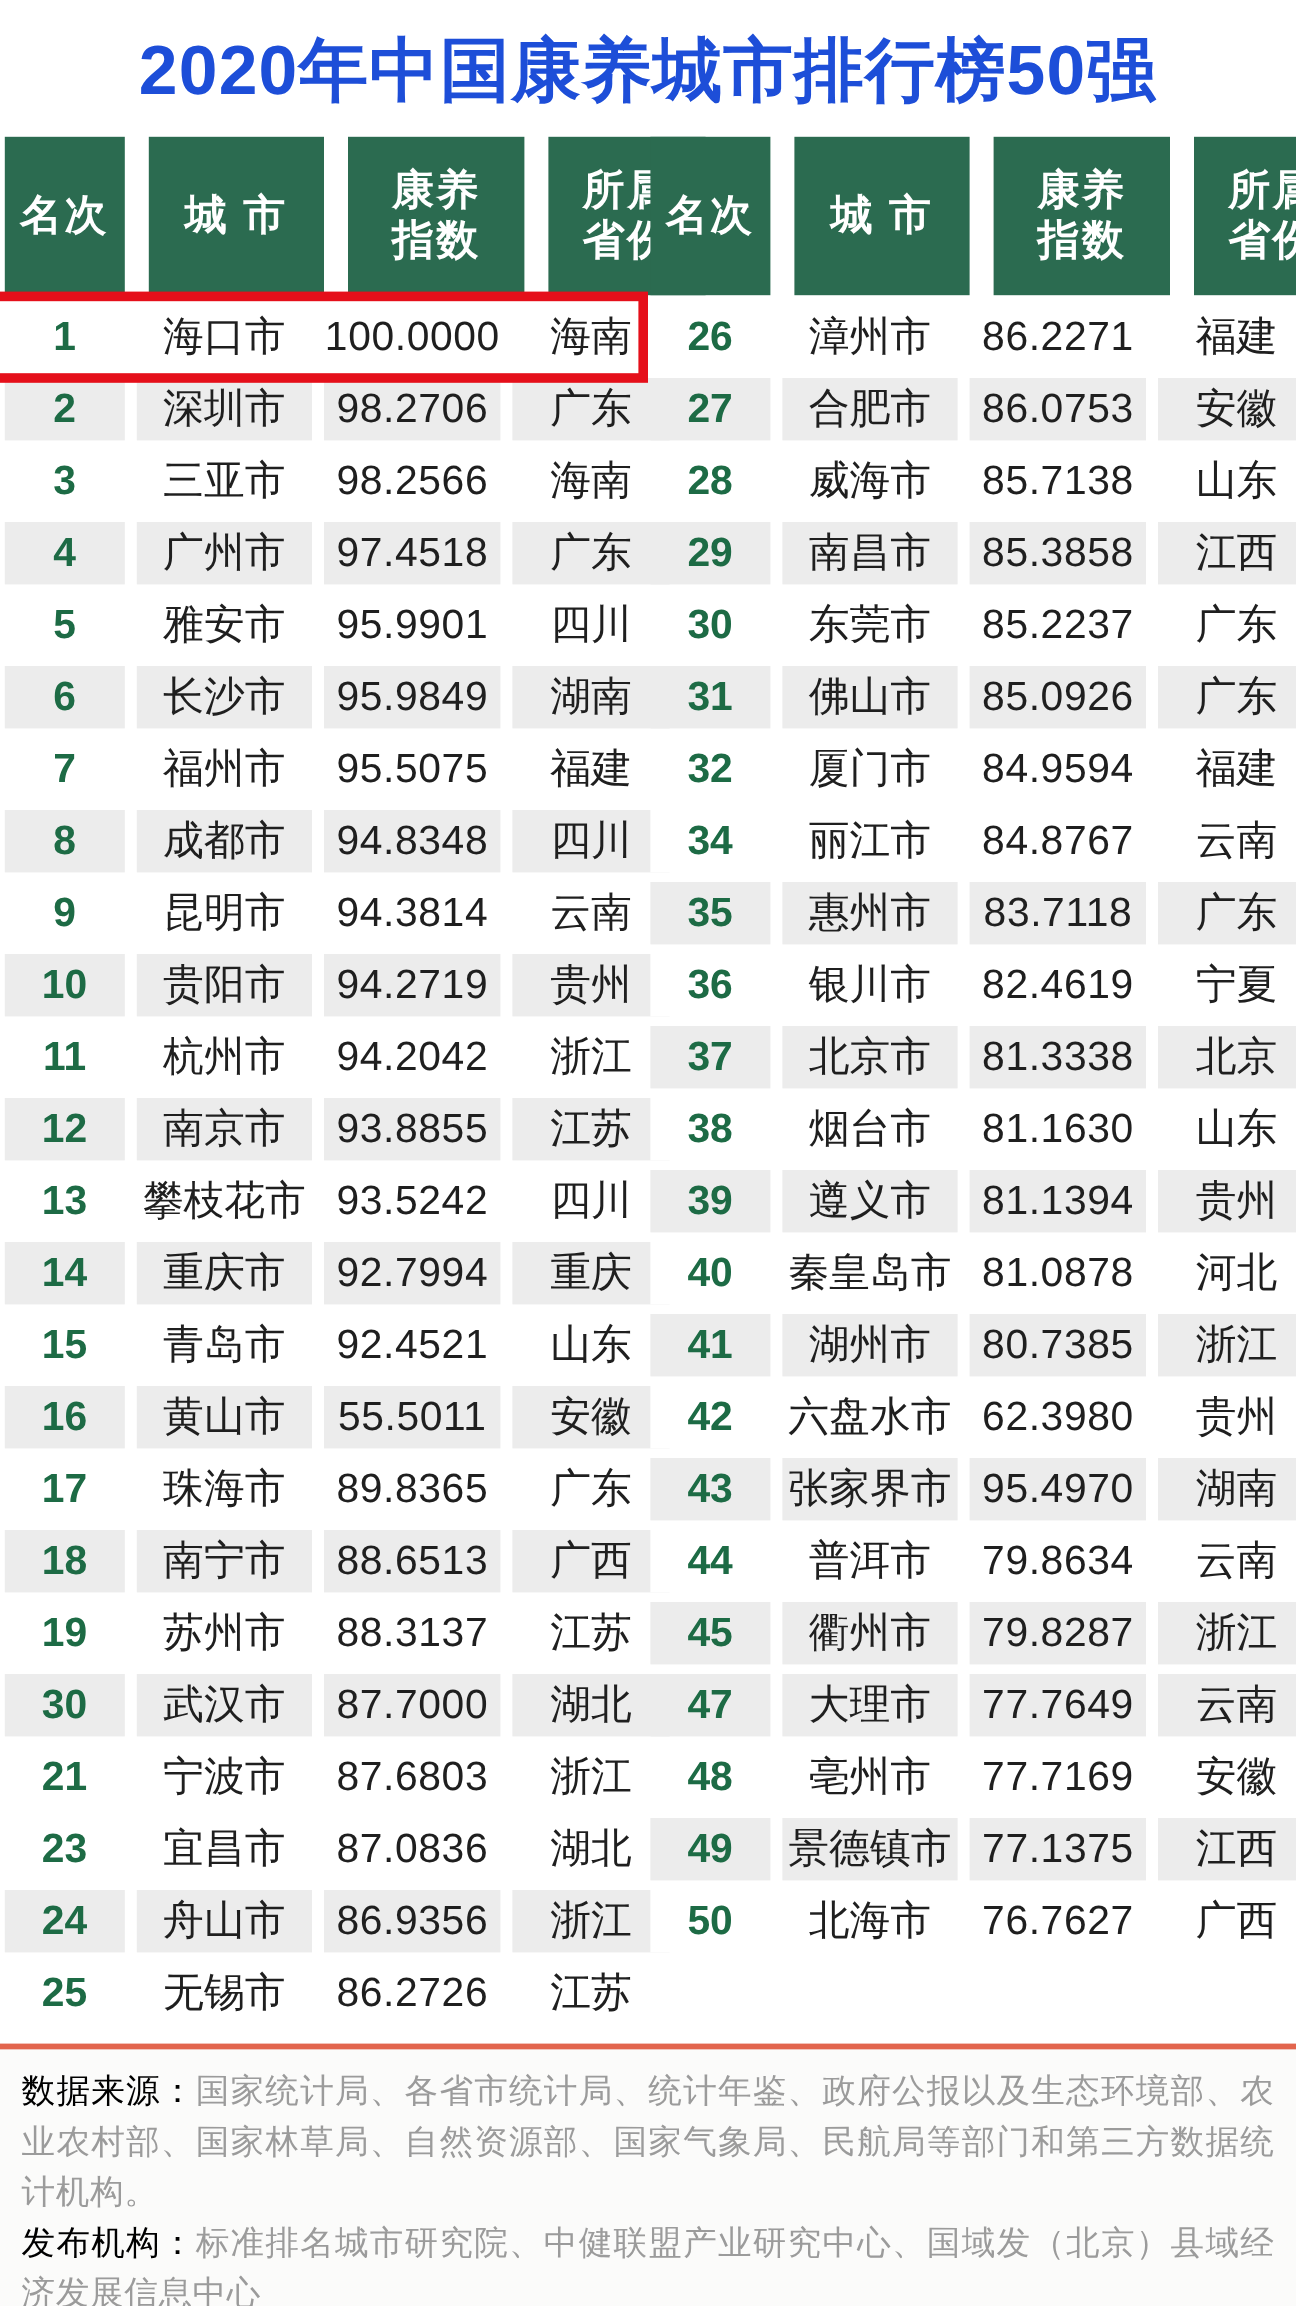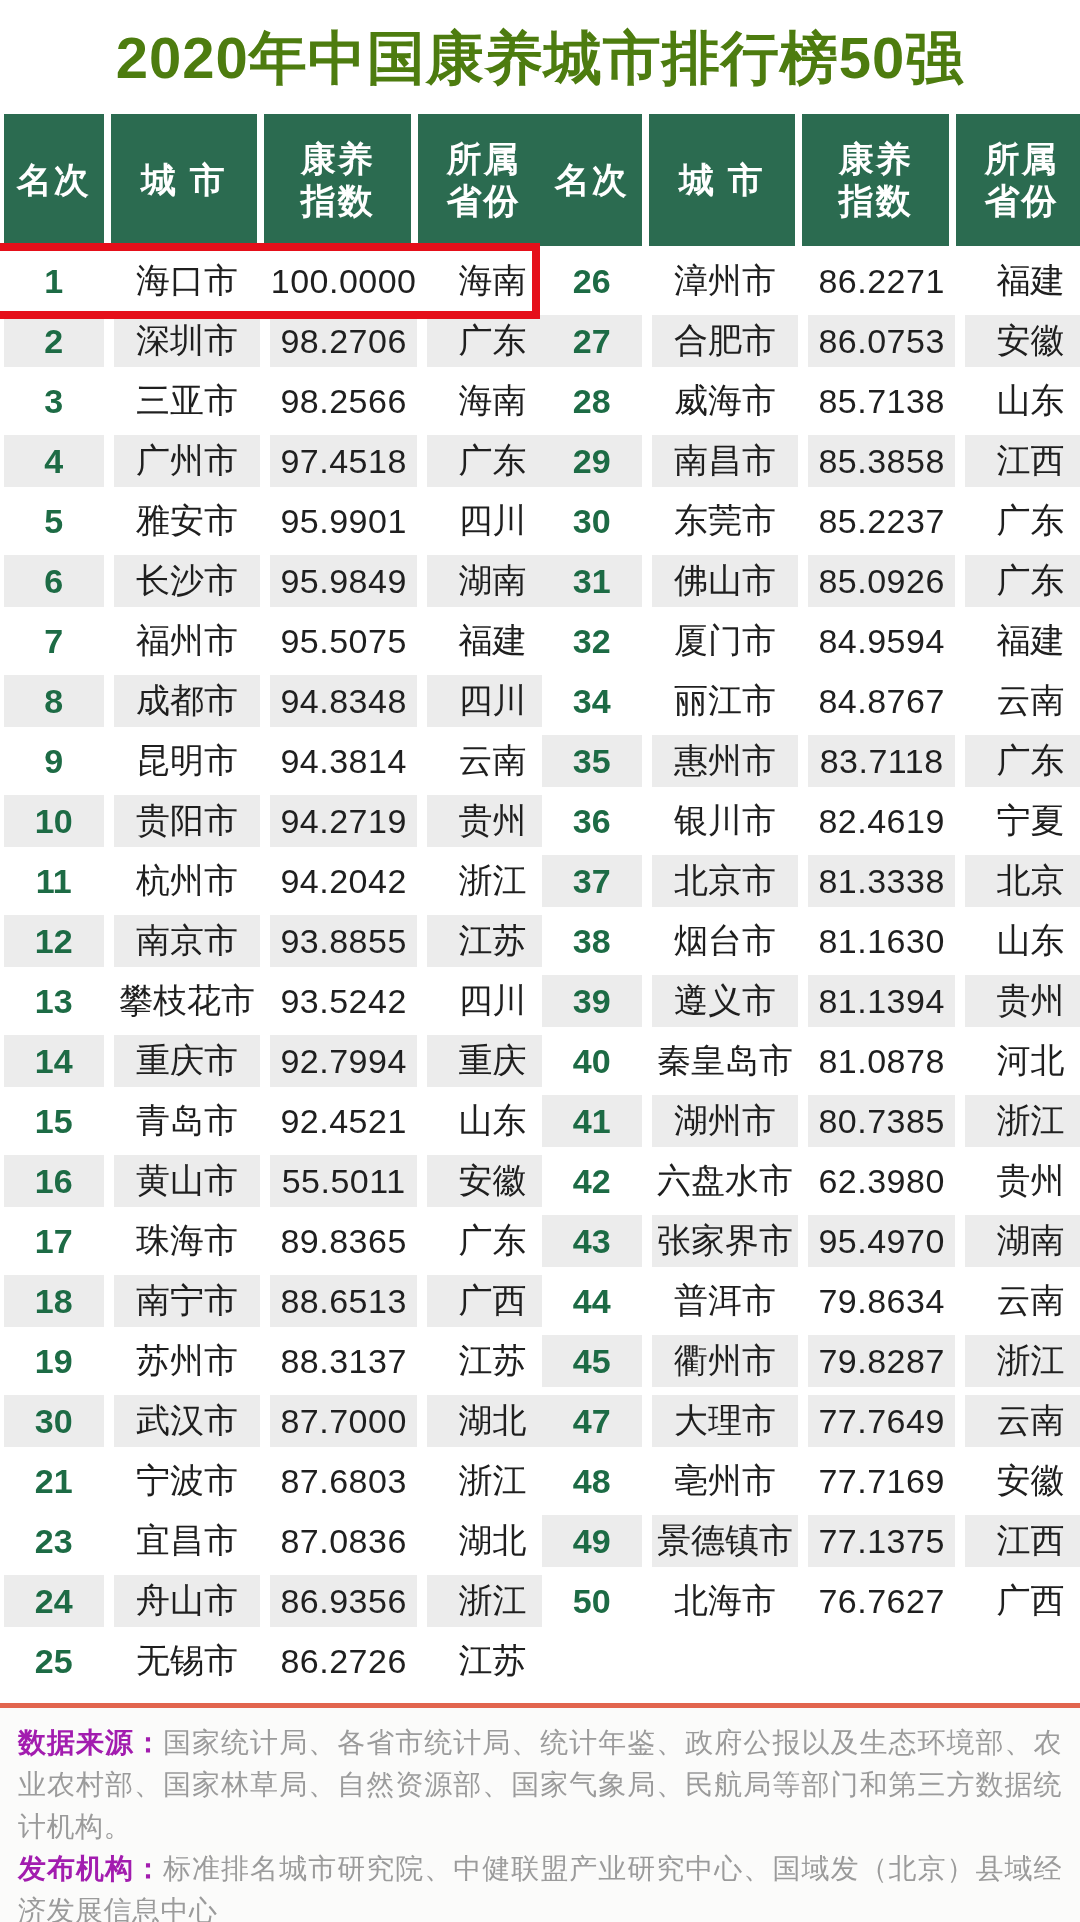--- a/index.html
+++ b/index.html
@@ -4,29 +4,29 @@
 <style>
   html,body{margin:0;padding:0;}
   body{
     width:1080px;height:1922px;overflow:hidden;background:#ffffff;
     font-family:"Liberation Sans","DejaVu Sans",sans-serif;
     -webkit-font-smoothing:antialiased;
   }
   .title{
     margin:20px 0 16px 0;text-align:center;
     font-size:58px;font-weight:800;letter-spacing:1px;
-    color:#4d7c0f;
+    color:#1d4ed8;
   }
   .tables{
     display:grid;grid-template-columns:1fr 1fr;column-gap:14px;
     padding:0 14px 0 4px;
   }
   .thead{
     display:grid;grid-template-columns:19% 28% 28% 25%;
-    column-gap:7px;margin-bottom:9px;
+    column-gap:20px;margin-bottom:9px;
   }
   .hcell{
     background:#2b6b50;color:#ffffff;height:132px;
     display:flex;flex-direction:column;align-items:center;justify-content:center;
     font-size:35px;font-weight:700;line-height:1.2;letter-spacing:2px;
   }
   .hcell span{display:block;}
   .trow{
     display:grid;grid-template-columns:19% 28% 28% 25%;
     column-gap:10px;height:52px;margin-bottom:8px;
@@ -39,21 +39,21 @@
   .trow.alt .cell{background:#ececec;}
   .cell.rank{font-weight:700;color:#1d6b45;}
   .cell.index{letter-spacing:0.5px;}
   .footer-rule{height:5px;background:#e2654e;margin-top:8px;}
   .footer{
     padding:14px 18px 10px 18px;background:#fbfbfa;
     font-size:28px;line-height:42px;color:#9b9b9b;letter-spacing:0.5px;
     text-align:justify;
   }
   .footer p{margin:0;}
-  .flabel{font-weight:700;color:#a21caf;}
+  .flabel{font-weight:400;color:#000000;}
 </style>
 </head>
 <body>
 
 <div class="page">
 
   <h1 class="title">2020年中国康养城市排行榜50强</h1>
 
   <div class="tables">
 

